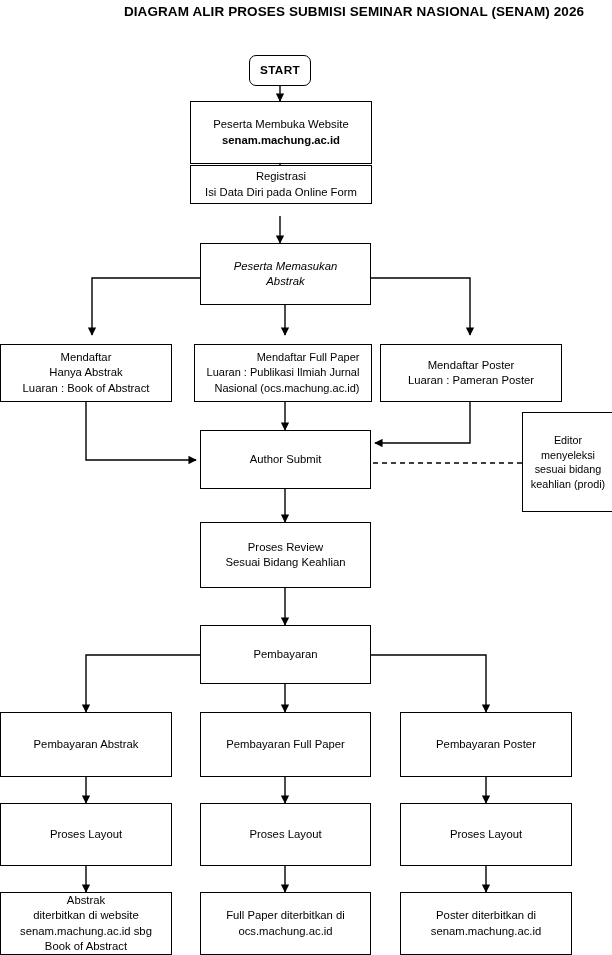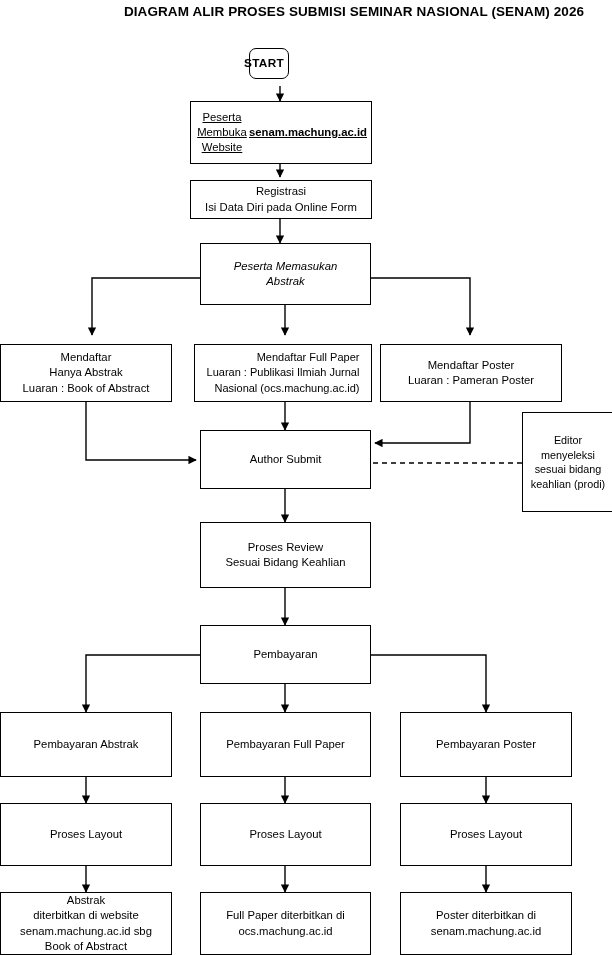--- a/index.html
+++ b/index.html
@@ -114,30 +114,30 @@
       <path d="M 86 777 L 86 803" marker-end="url(#arrow)"></path>
       <path d="M 285 777 L 285 803" marker-end="url(#arrow)"></path>
       <path d="M 486 777 L 486 803" marker-end="url(#arrow)"></path>
 
       <path d="M 86 866 L 86 892" marker-end="url(#arrow)"></path>
       <path d="M 285 866 L 285 892" marker-end="url(#arrow)"></path>
       <path d="M 486 866 L 486 892" marker-end="url(#arrow)"></path>
     </g>
   </svg>
 
-  <div class="node start" style="left:249px; top:48px; width:40px; height:31px;justify-content:flex-end;">
+  <div class="node start" style="left:249px; top:55px; width:62px; height:31px;">
     <span class="txt">START</span>
   </div>
 
-  <div class="node" style="left:190px; top:101px; width:182px; height:63px; flex-direction:row;text-decoration:underline;">
+  <div class="node" style="left:190px; top:101px; width:182px; height:63px; flex-direction:column;">
     <span class="txt">Peserta Membuka Website</span>
     <span class="txt strong">senam.machung.ac.id</span>
   </div>
 
-  <div class="node" style="left:190px; top:180px; width:182px; height:39px;">
+  <div class="node" style="left:190px; top:165px; width:182px; height:39px;">
     <span class="txt">Registrasi
 Isi Data Diri pada Online Form</span>
   </div>
 
   <div class="node" style="left:200px; top:243px; width:171px; height:62px;font-style:italic;">
     <span class="txt">Peserta Memasukan
 Abstrak</span>
   </div>
 
   <div class="node" style="left:0px; top:344px; width:172px; height:58px;">

